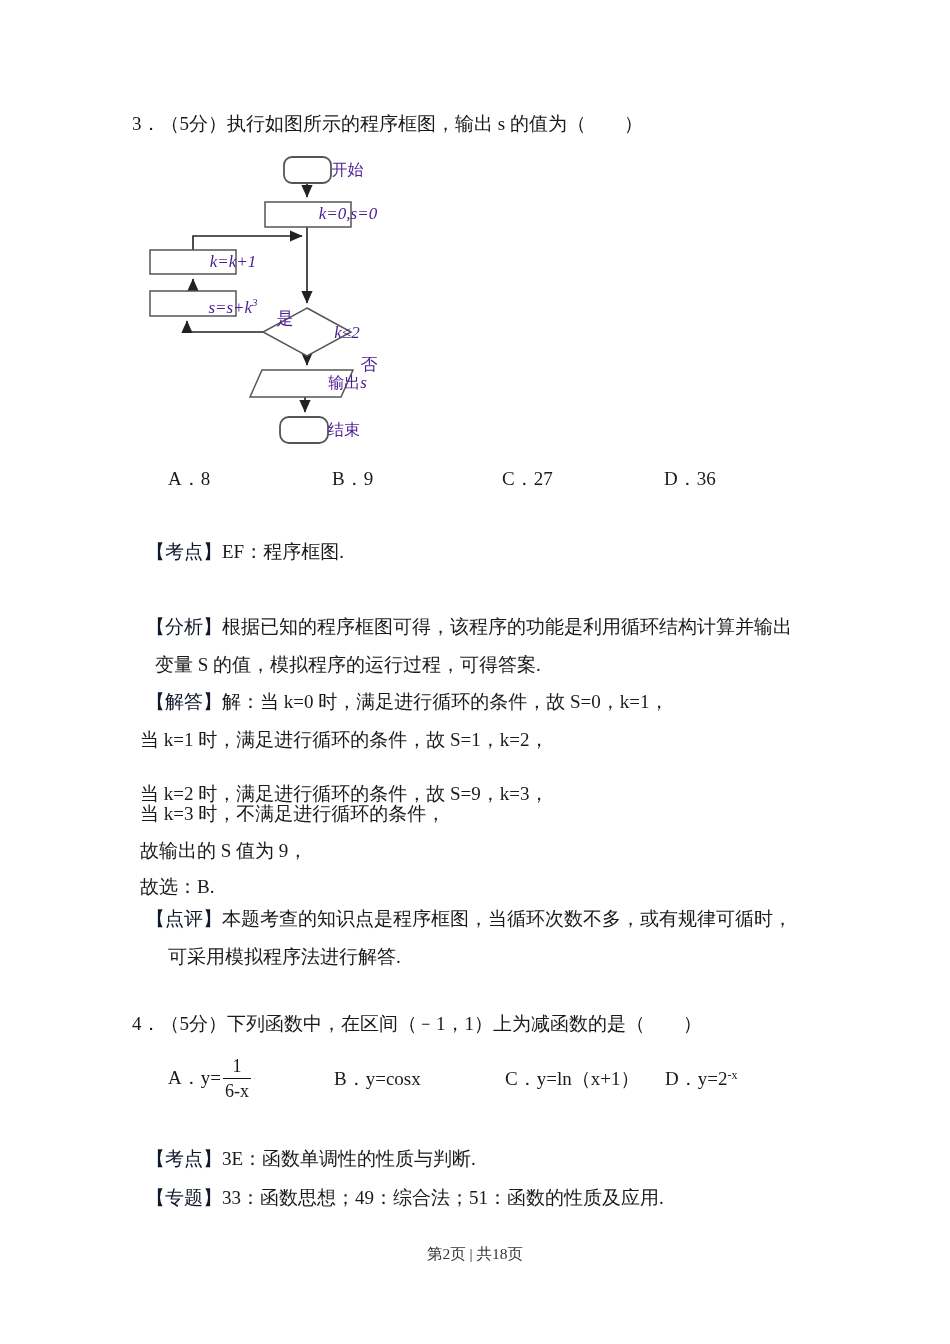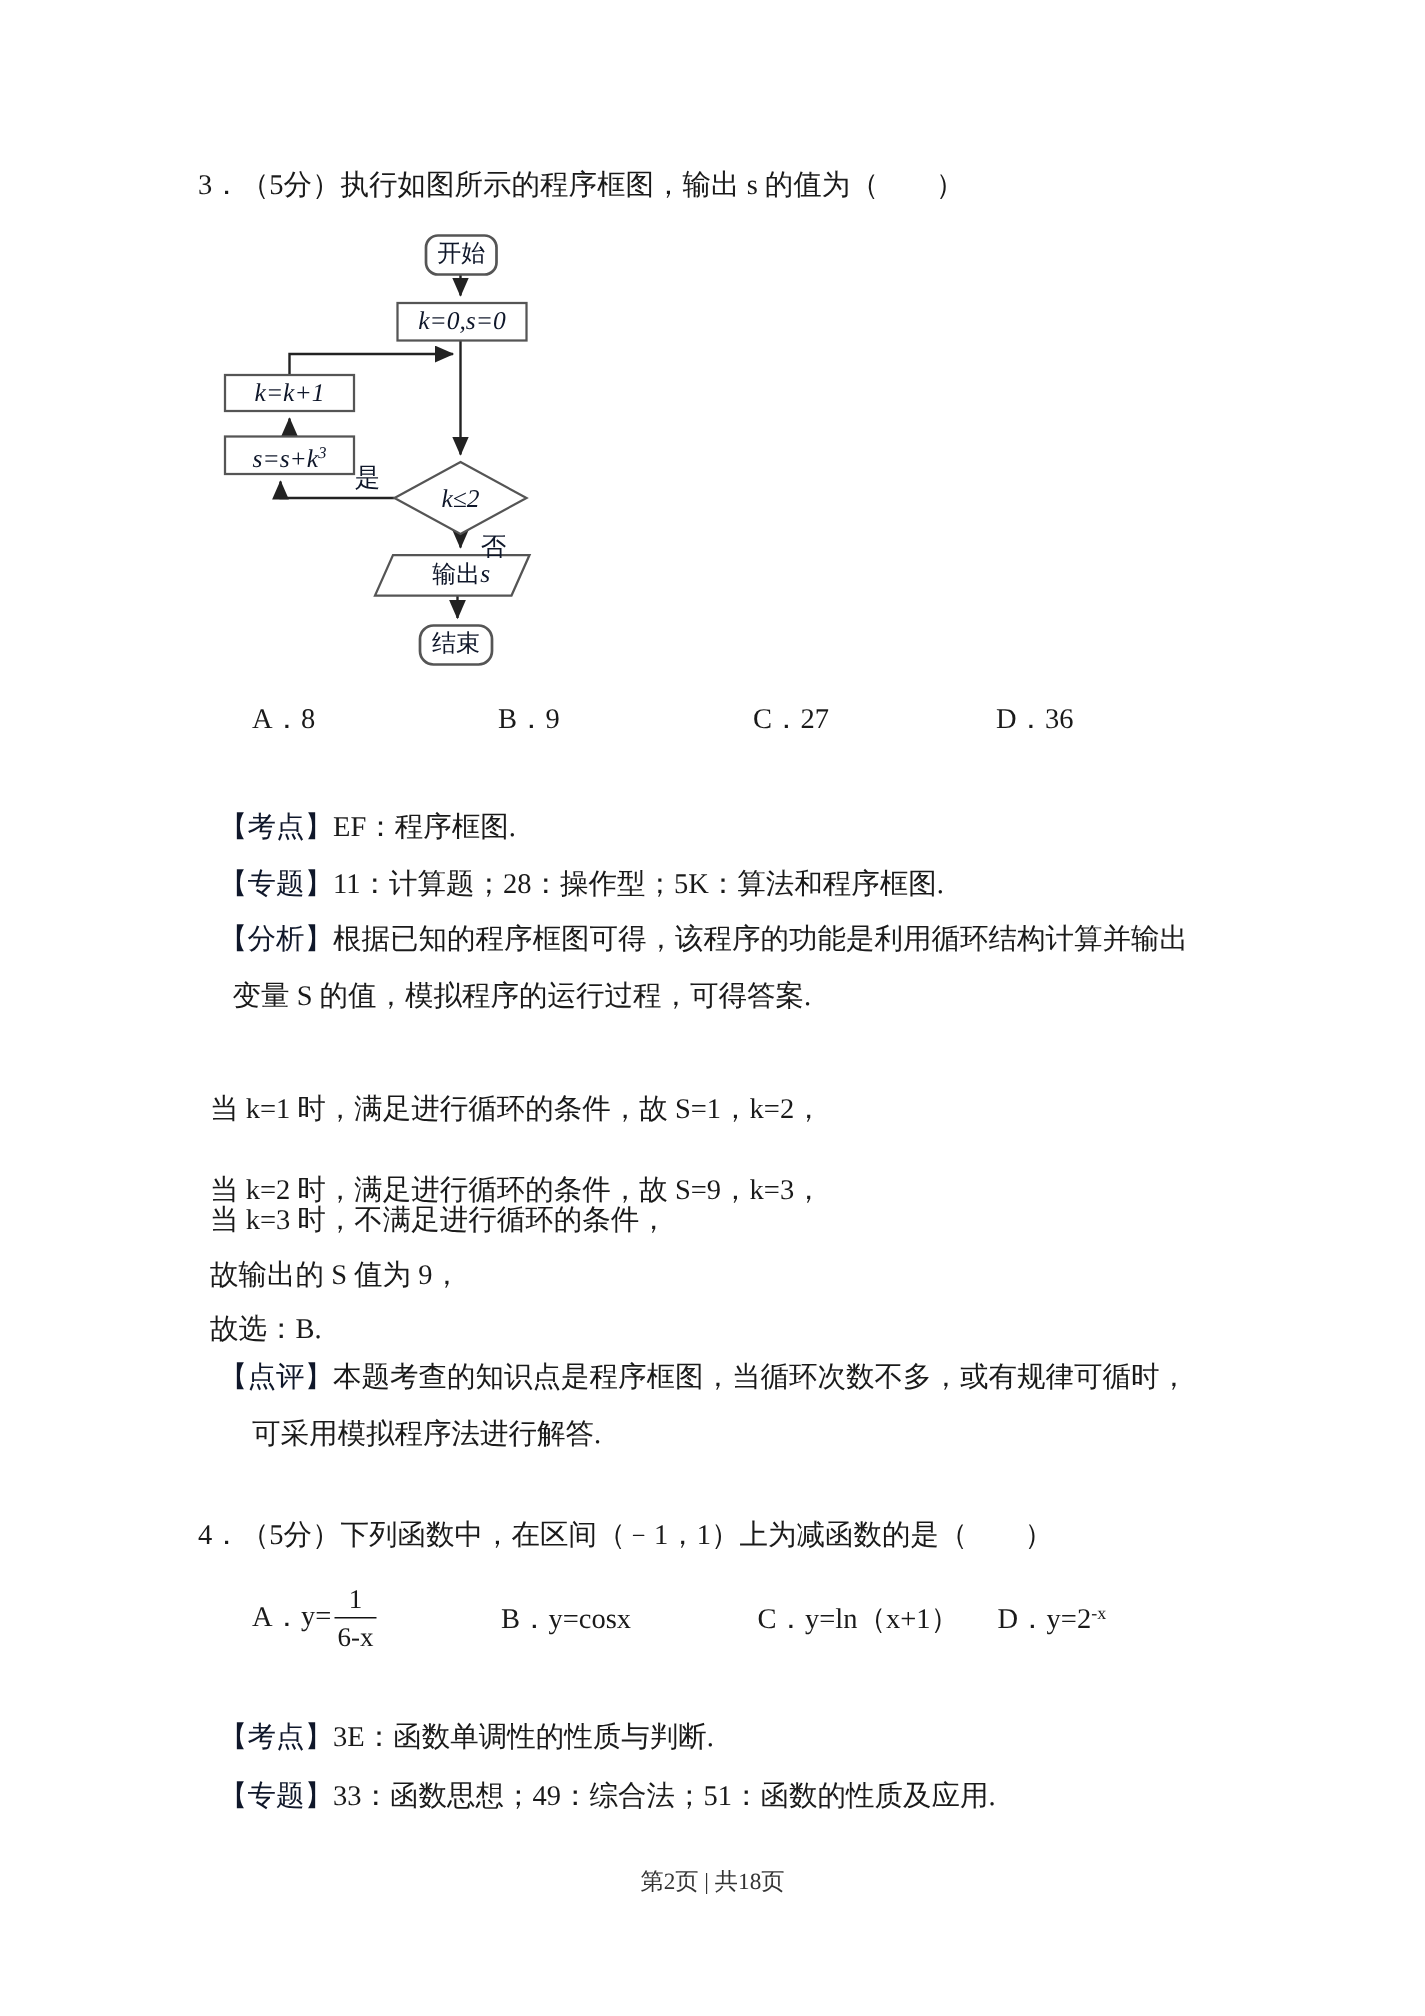--- a/index.html
+++ b/index.html
@@ -3,21 +3,21 @@
 <meta charset="utf-8">
 <style>
   html,body{margin:0;padding:0;background:#ffffff;}
   .page{position:relative;width:950px;height:1344px;background:#fff;overflow:hidden;
         font-family:"Liberation Serif","DejaVu Serif",serif;color:#1a1a1a;}
   .line{position:absolute;font-size:19px;line-height:24px;white-space:nowrap;}
   .lbl{color:#0f172a;}
   
   .flowchart{position:absolute;left:145px;top:152px;width:230px;height:300px;}
   .flowchart svg{position:absolute;left:0;top:0;}
-  .fc-label{position:absolute;text-align:center;font-size:16px;line-height:20px;color:#0f172a;}
+  .fc-label{position:absolute;text-align:center;font-size:16px;line-height:20px;color:#4c1d95;padding-left:40px;}
   .fc-cn{font-family:"Liberation Sans","DejaVu Sans",sans-serif;}
   .fc-math{font-style:italic;font-family:"Liberation Serif","DejaVu Serif",serif;font-size:17px;}
   .fc-math sup{font-size:11px;}
   
   .opt{position:absolute;font-size:19px;white-space:nowrap;}
   .frac{display:inline-block;text-align:center;vertical-align:middle;margin-left:2px;}
   .frac .num{display:block;font-size:18px;line-height:22px;padding:0 5px 1px 5px;border-bottom:1.6px solid #111;}
   .frac .den{display:block;font-size:18px;line-height:22px;padding:1px 2px 0 2px;}
   .supx{font-size:12px;vertical-align:6px;}
   .optA{display:flex;align-items:center;height:48px;}
@@ -64,23 +64,23 @@
     <div class="fc-label" style="left:117px;top:221px;width:91px;"><span class="fc-cn">输出</span><span class="fc-math">s</span></div>
     <div class="fc-label fc-cn" style="left:135px;top:268px;width:48px;">结束</div>
   </div>
 
   <span class="opt" style="left:168px;top:466px;">A．8</span>
   <span class="opt" style="left:332px;top:466px;">B．9</span>
   <span class="opt" style="left:502px;top:466px;">C．27</span>
   <span class="opt" style="left:664px;top:466px;">D．36</span>
 
   <div class="line" style="left:146px;top:540px;"><span class="lbl">【考点】</span><span>EF：程序框图.</span></div>
-  <div class="line" style="left:146px;top:578px;"><span class="lbl">【专题】</span><span>11：计算题；28：操作型；5K：算法和程序框图.</span></div>
   <div class="line" style="left:146px;top:615px;"><span class="lbl">【分析】</span><span>根据已知的程序框图可得，该程序的功能是利用循环结构计算并输出</span></div>
   <div class="line" style="left:155px;top:653px;">变量 S 的值，模拟程序的运行过程，可得答案.</div>
+  <div class="line" style="left:146px;top:690px;"><span class="lbl">【解答】</span><span>解：当 k=0 时，满足进行循环的条件，故 S=0，k=1，</span></div>
   <div class="line" style="left:140px;top:728px;">当 k=1 时，满足进行循环的条件，故 S=1，k=2，</div>
   <div class="line" style="left:140px;top:766px;margin-top:16px;">当 k=2 时，满足进行循环的条件，故 S=9，k=3，</div>
   <div class="line" style="left:140px;top:802px;">当 k=3 时，不满足进行循环的条件，</div>
   <div class="line" style="left:140px;top:839px;">故输出的 S 值为 9，</div>
   <div class="line" style="left:140px;top:875px;">故选：B.</div>
   <div class="line" style="left:146px;top:907px;"><span class="lbl">【点评】</span><span>本题考查的知识点是程序框图，当循环次数不多，或有规律可循时，</span></div>
   <div class="line" style="left:168px;top:945px;">可采用模拟程序法进行解答.</div>
 
   <div class="line" style="left:132px;top:1012px;">4．（5分）下列函数中，在区间（﹣1，1）上为减函数的是（　　）</div>
 

